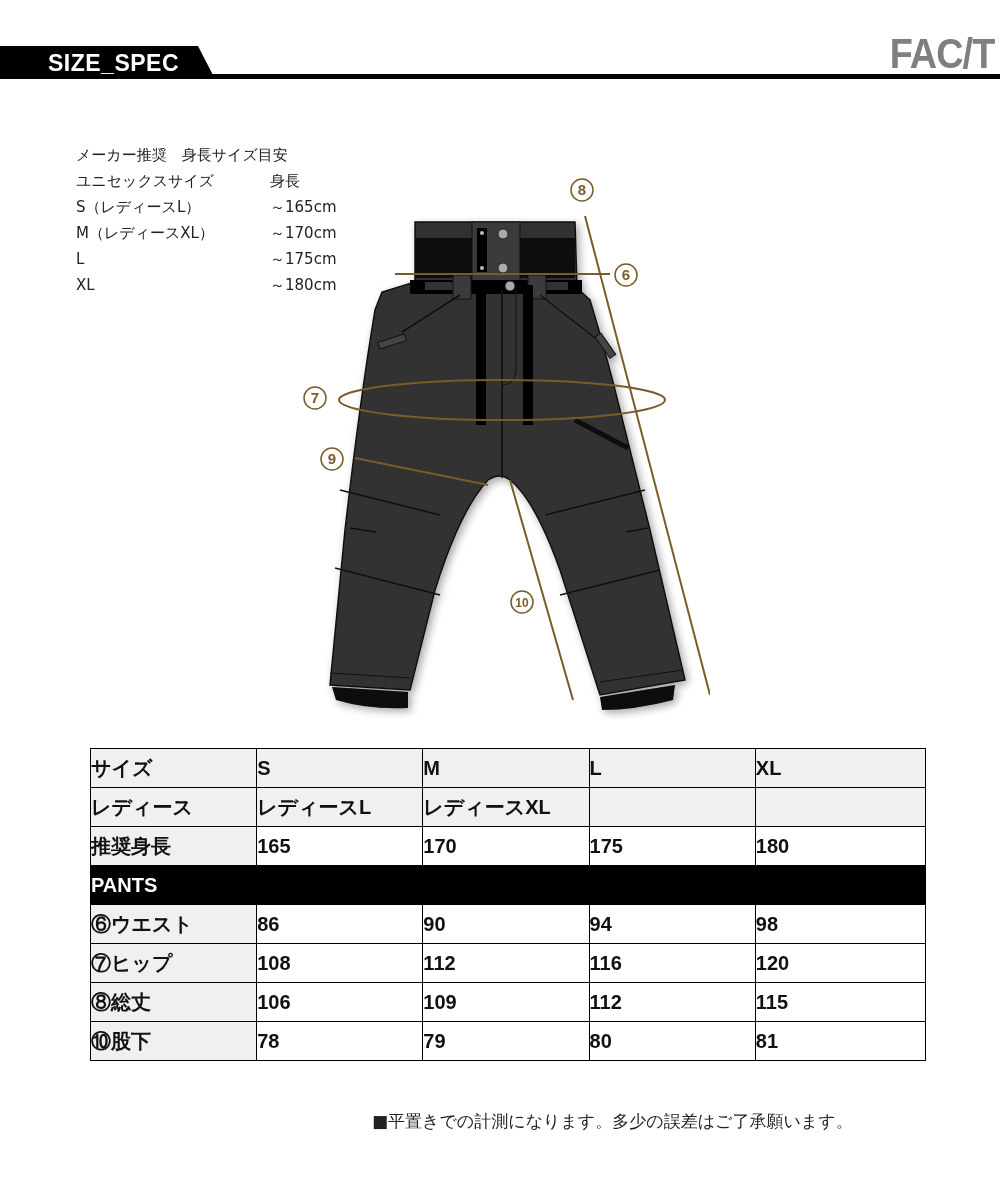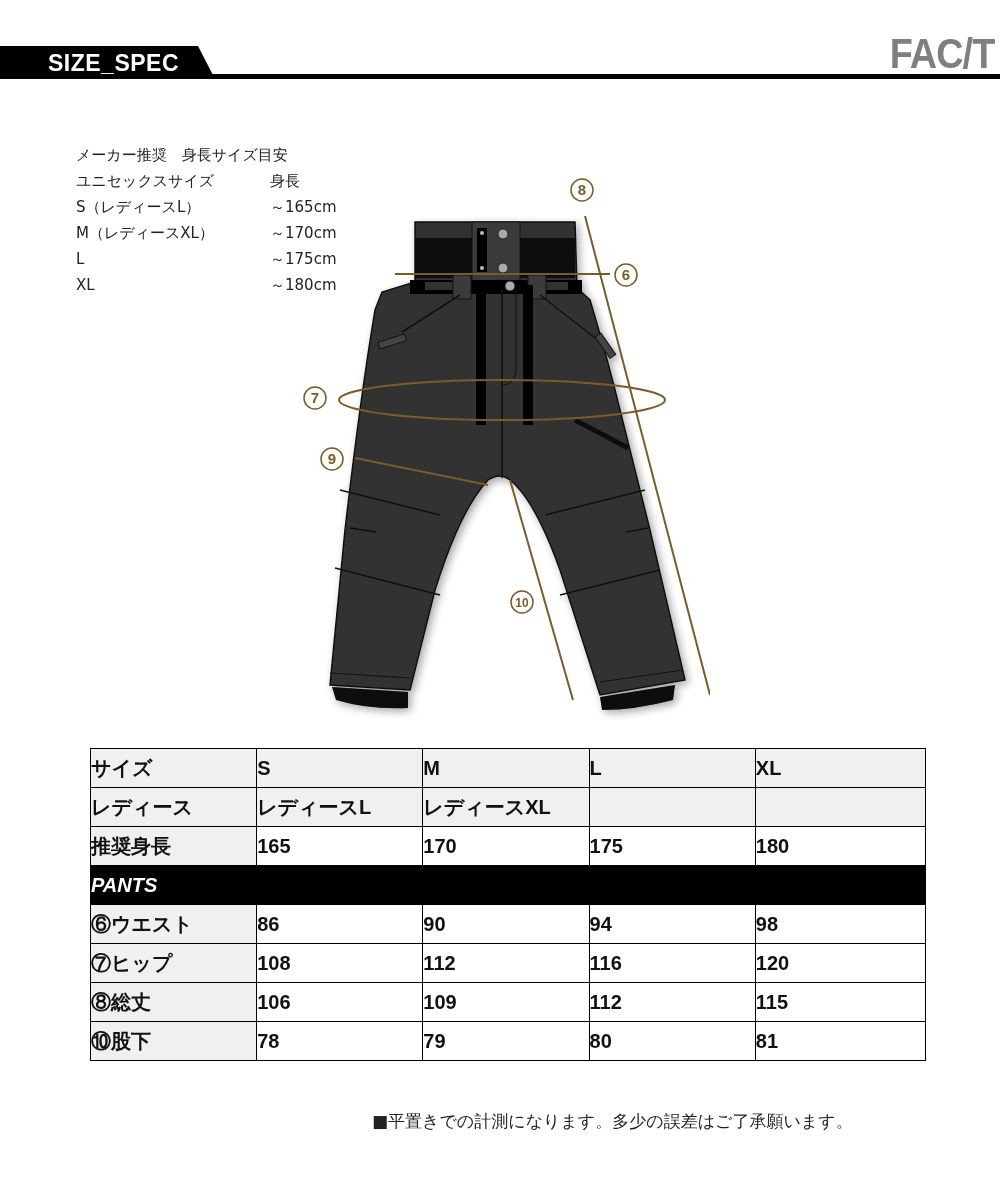--- a/index.html
+++ b/index.html
@@ -28,21 +28,21 @@
   
   .unit-label { position:absolute; left:890px; top:726px; font-family:"Liberation Sans",sans-serif;
                 font-weight:bold; font-size:11px;margin-top:48px; }
   table.spec { position:absolute; left:90px; top:748px; border-collapse:collapse; width:836px;
                font-family:"Liberation Sans",sans-serif; font-weight:bold; font-size:20px; }
   table.spec td { border:1.5px solid #000; height:38px; text-align:left; padding:0; }
   table.spec td.head { background:#f0f0f0; width:166px; }
   table.spec td.col  { width:166px; }
   table.spec td.colxl{ width:170px; }
   table.spec tr.gray td { background:#f0f0f0; }
-  table.spec tr.section td { background:#000; color:#fff; height:38px;font-style:italic; }
+  table.spec tr.section td { background:#000; color:#fff; height:38px; }
   .note { position:absolute; left:336px; top:1110px; font-size:17px; color:#222; white-space:nowrap;margin-left:36px; }
 </style>
 </head>
 <body>
 
 <div class="header">
   <div class="header-tab"></div>
   <div class="header-title">SIZE_SPEC</div>
   <div class="header-rule"></div>
   <div class="brand-logo">FAC/T</div>

